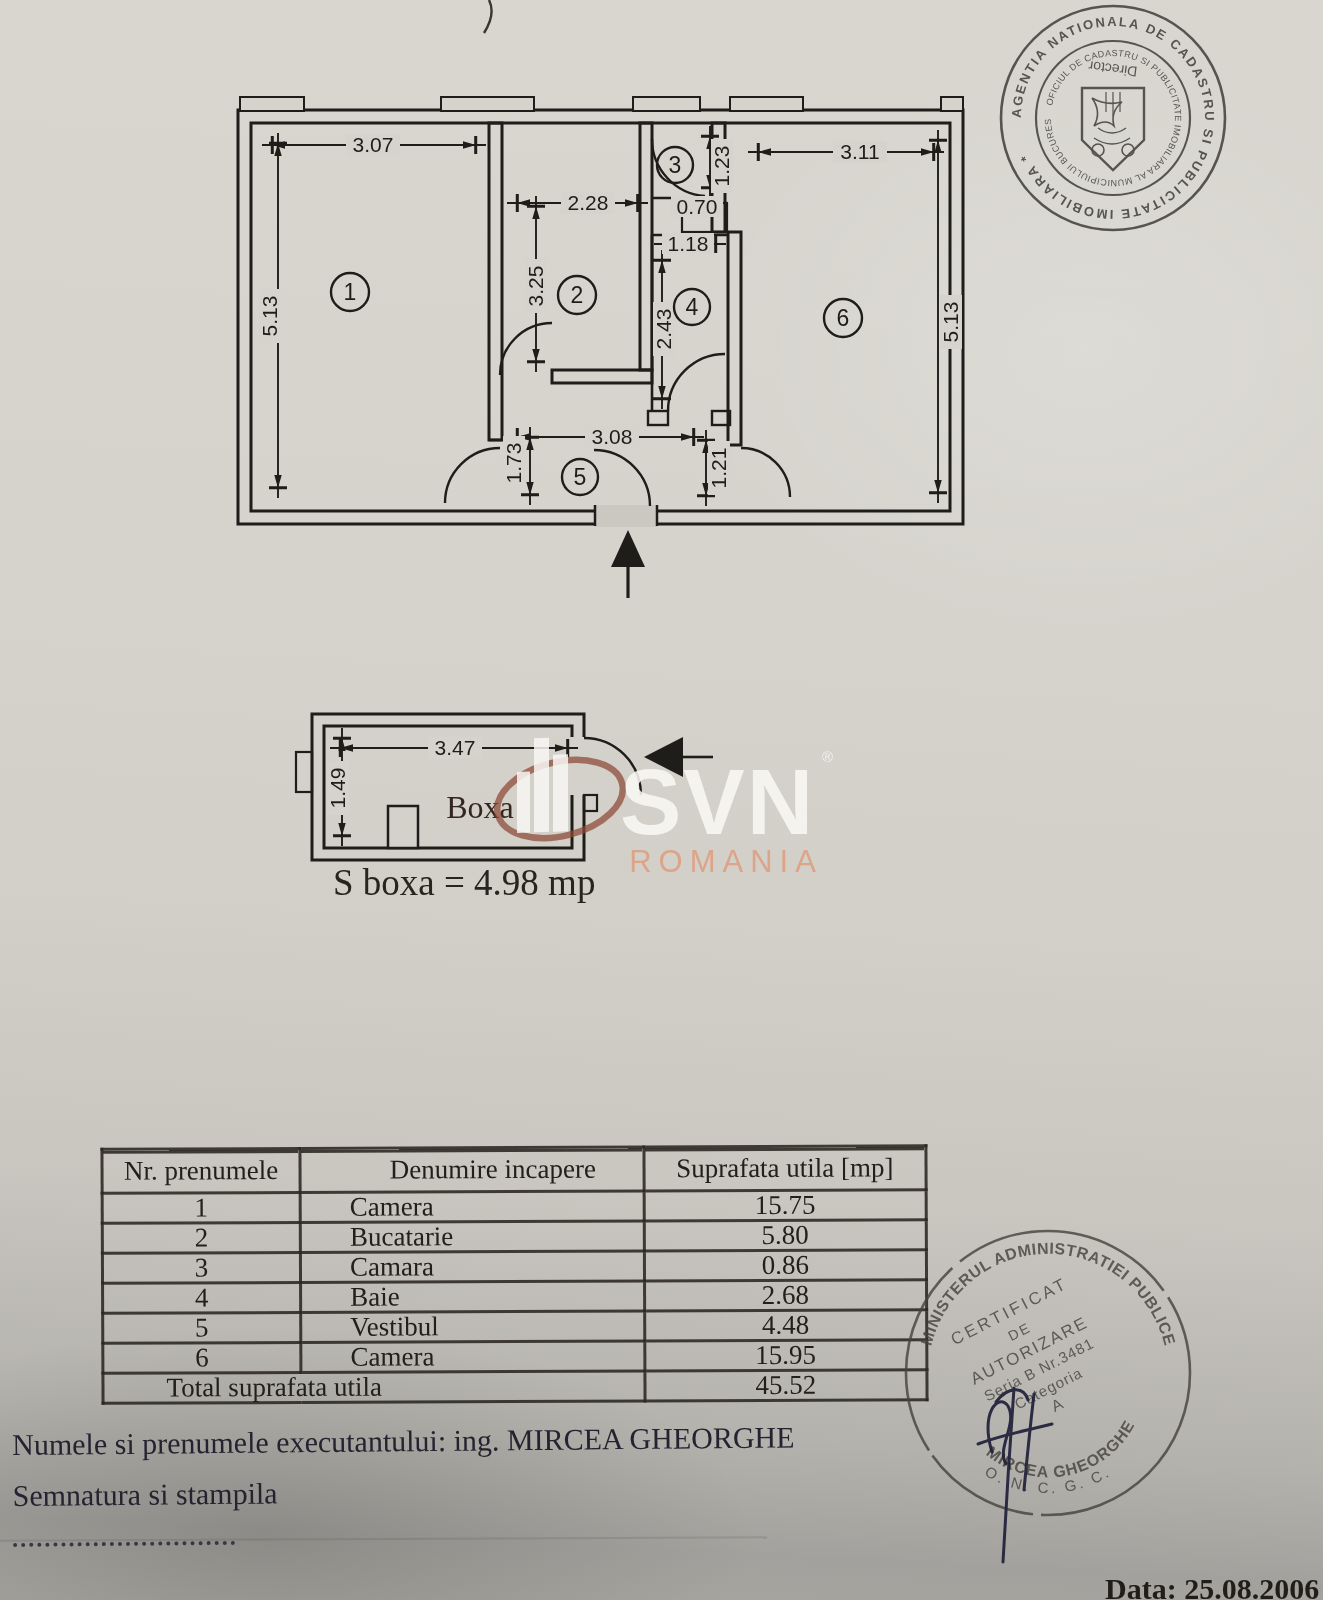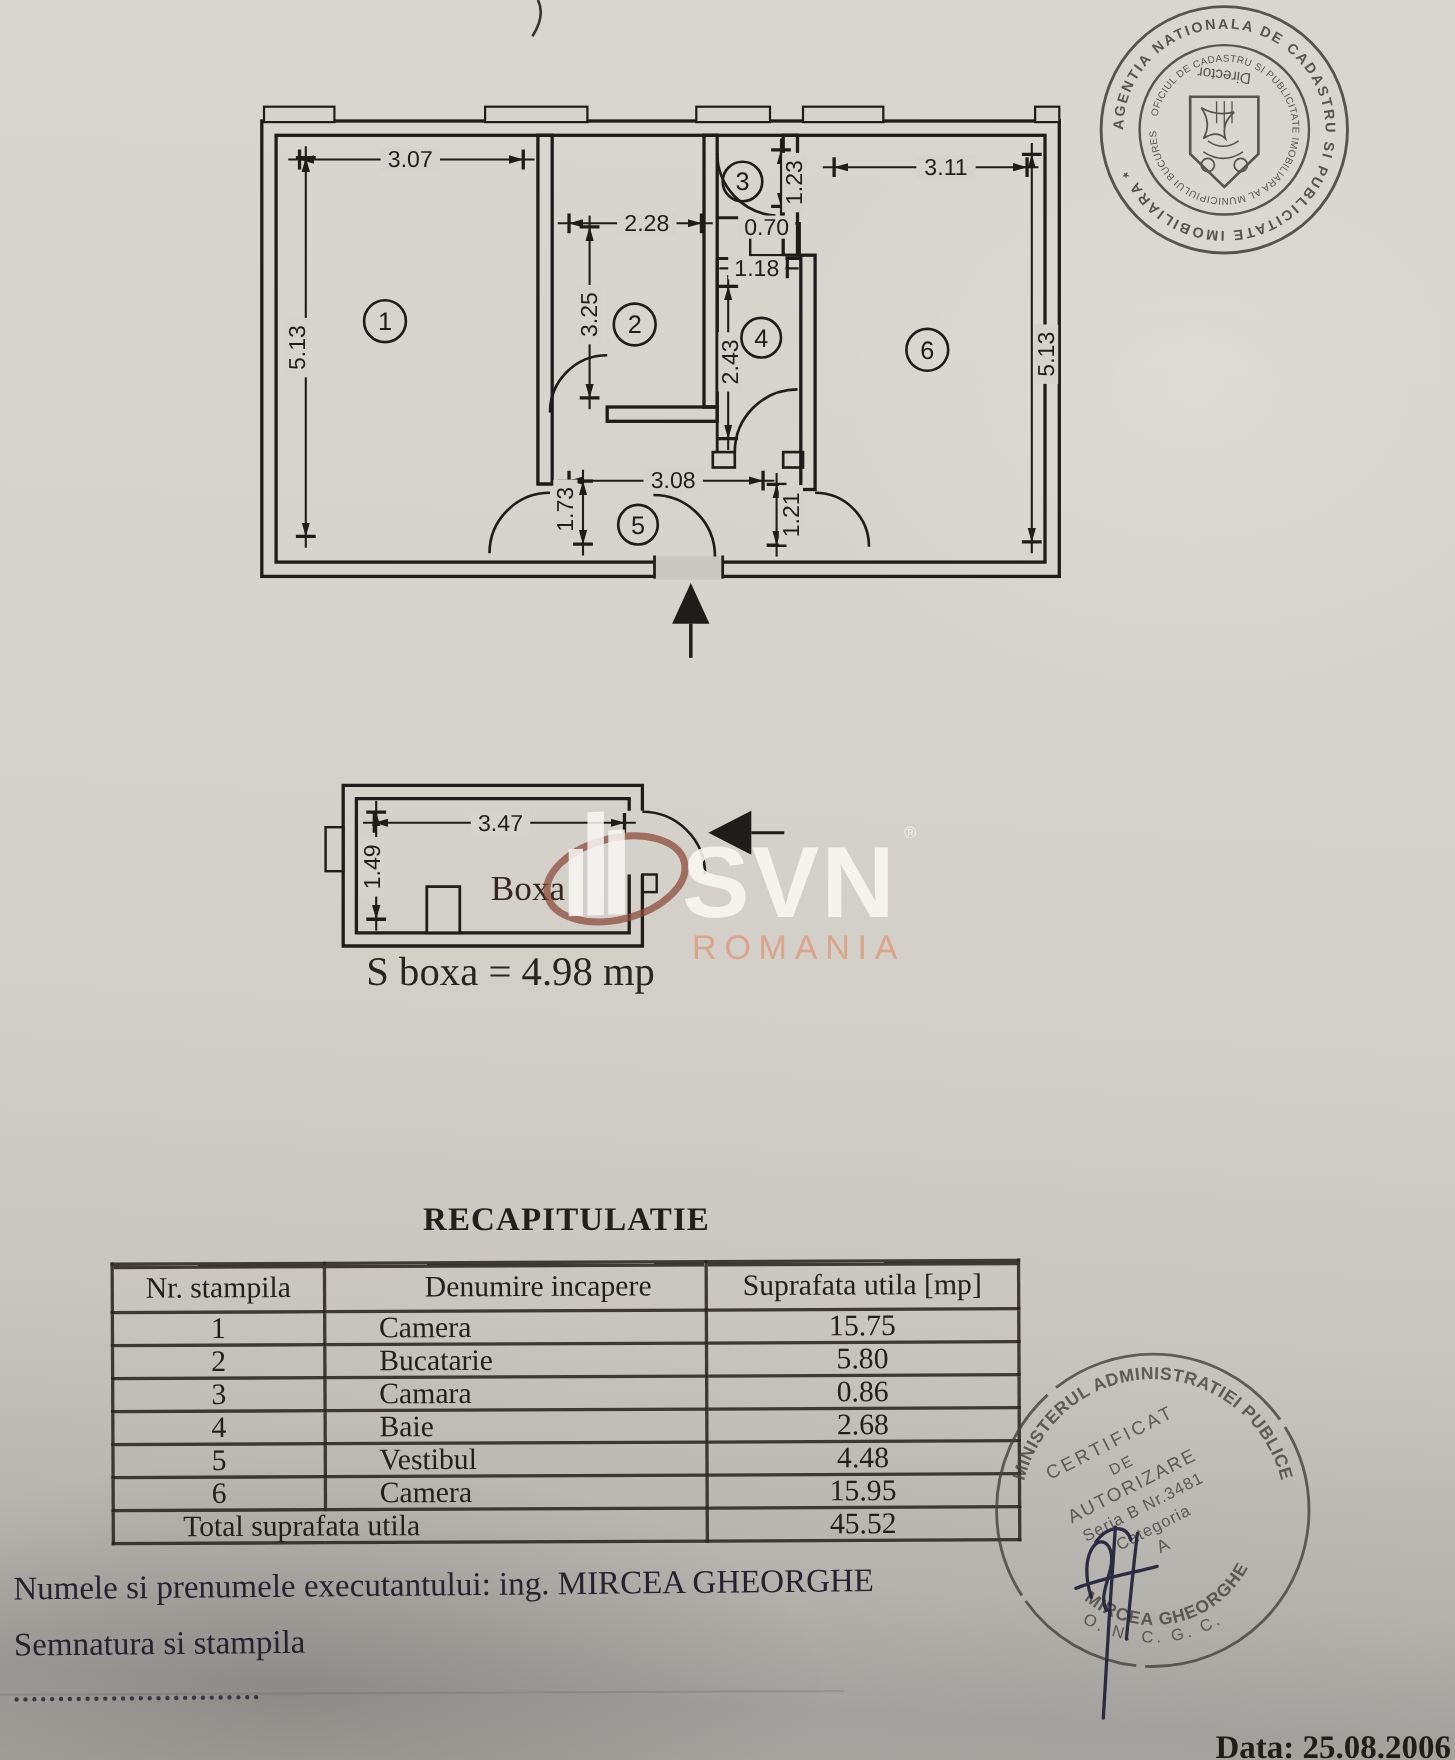--- a/index.html
+++ b/index.html
@@ -32,25 +32,24 @@
   .rnum{font-family:"Liberation Sans", sans-serif;font-size:23px;fill:#1f1d19;}
   .plabel{fill:#33261f;}
 </style>
 </head>
 <body>
 
 <div id="canvas">
   <div class="sheen"></div>
   <div class="crease"></div>
 
-  <div class="recap-title">RECAPITULATIE</div>
   <table class="recap-table">
     <thead>
       <tr>
-        <th class="c-num">Nr. stampila</th>
+        <th class="c-num">Nr. prenumele</th>
         <th class="c-name" style="text-align:center;padding-left:6px">Denumire incapere</th>
         <th class="c-area">Suprafata utila [mp]</th>
       </tr>
     </thead>
     <tbody>
       <tr>
         <td class="c-num">1</td>
         <td class="c-name">Camera</td>
         <td class="c-area">15.75</td>
       </tr>

